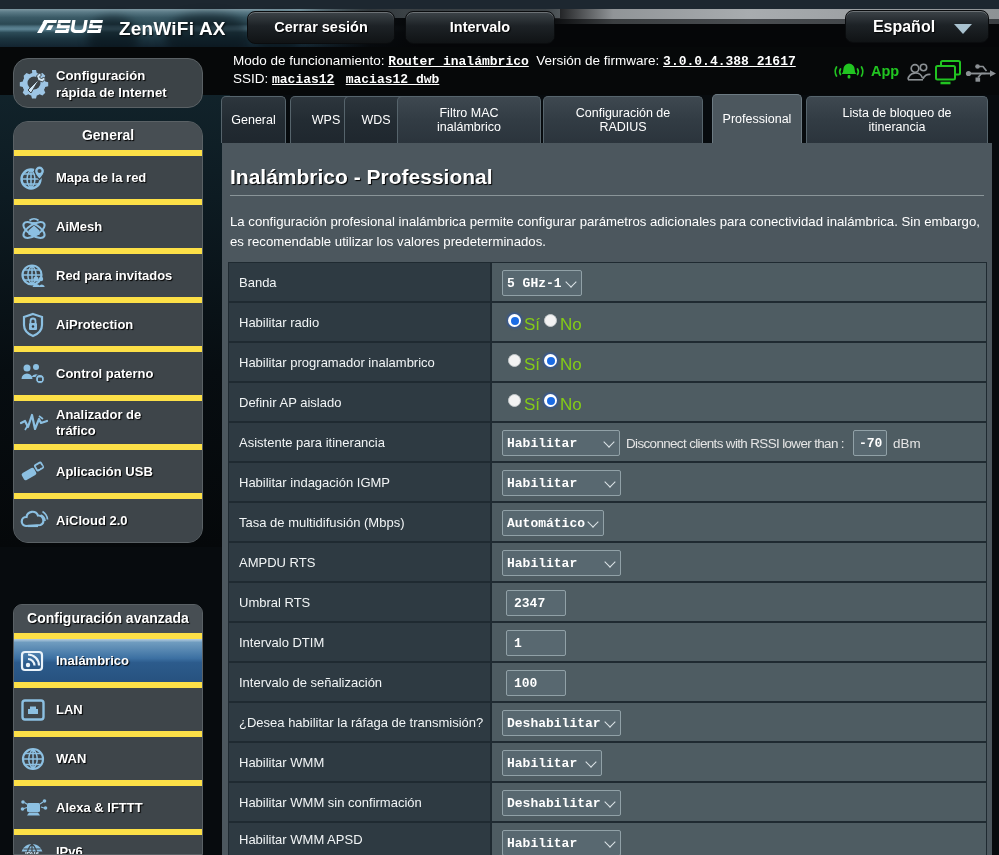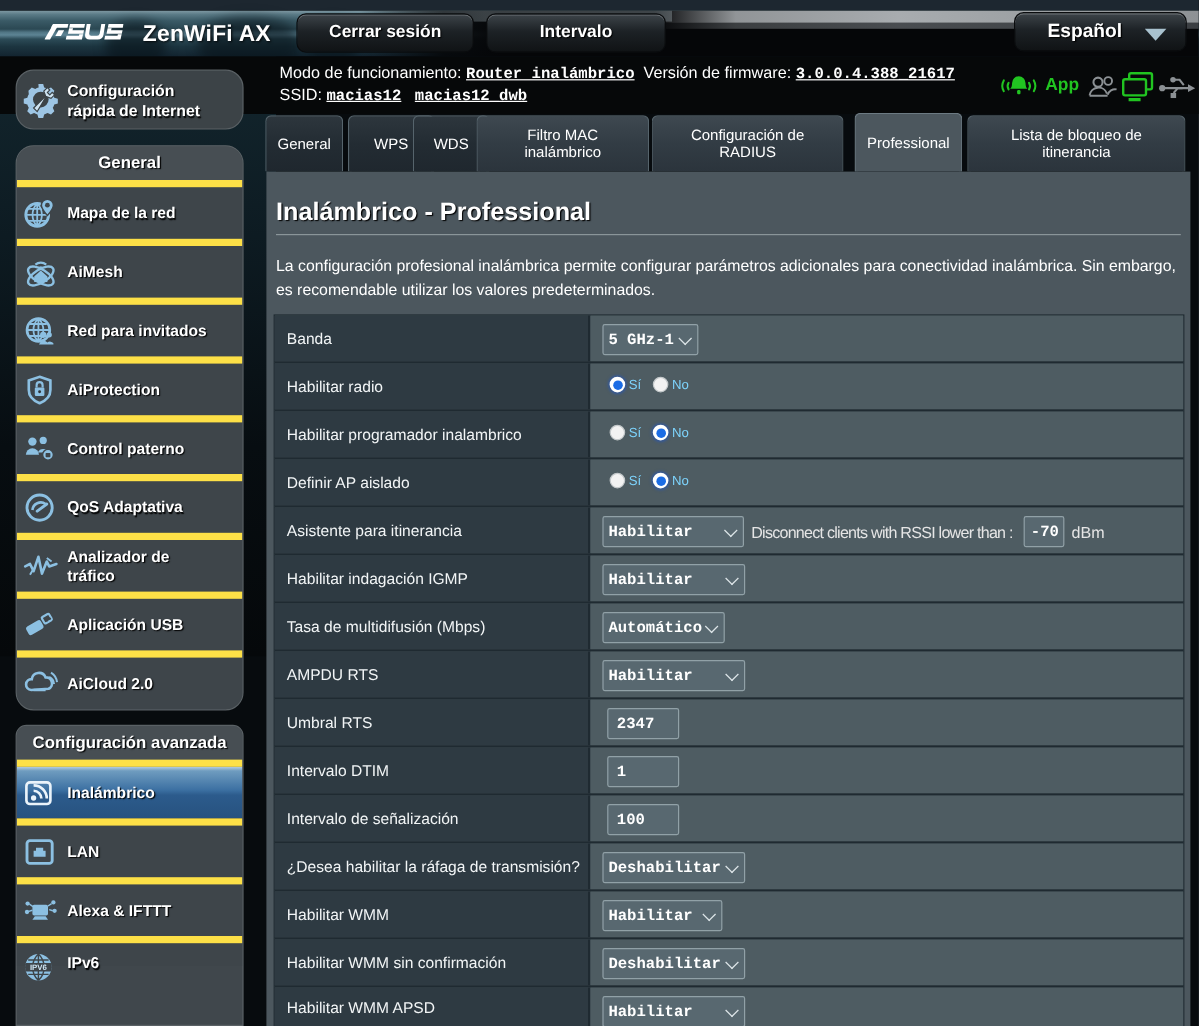--- a/index.html
+++ b/index.html
@@ -48,21 +48,21 @@
 .row:last-child{border-bottom:none}
 .lcell{width:263px;background:#2e3a42;border-right:2px solid #1f2a31;display:flex;align-items:center;padding-left:10px;font-size:13px;color:#f2f5f6}
 .vcell{position:relative;flex:1;background:#4e5c62}
 .sel{position:absolute;top:7px;left:10px;height:26px;background:#586870;border:1px solid #91a1a7;border-radius:2px;color:#fff;font-family:"Liberation Mono",monospace;font-size:13px;font-weight:bold;line-height:25px;padding-left:4px}
 .sel .ch{position:absolute;right:6px;top:7px;width:8px;height:8px;border-right:1.8px solid #dde5e8;border-bottom:1.8px solid #dde5e8;transform:rotate(45deg)}
 .inp{position:absolute;top:7px;left:14px;height:26px;background:#586870;border:1px solid #91a1a7;border-radius:2px;color:#fff;font-family:"Liberation Mono",monospace;font-size:13px;font-weight:bold;line-height:25px;padding-left:7px}
 .rad{position:absolute;top:11px;width:13px;height:13px;border-radius:50%}
 .rad.on{background:#fff;box-shadow:0 0 2px 1.5px rgba(35,85,190,.55)}
 .rad.on::after{content:"";position:absolute;left:2.5px;top:2.5px;width:8px;height:8px;border-radius:50%;background:#1b6ce5}
 .rad.off{background:#f2f2f2;border:1px solid #c3c8ca}
-.rlab{position:absolute;top:12px;font-size:11px;color:#7dd3fc}
+.rlab{position:absolute;top:12px;font-size:17px;color:#84cc16}
 .vtxt{position:absolute;top:13px;font-size:13.4px;color:#e5e5e5}
 </style></head>
 <body>
 <div id="bgglow" class="abs"></div>
 <div id="topstrip" class="abs"></div>
 <div id="banner" class="abs">
   <div class="sil" style="left:88px;top:8px;width:50px;height:42px"></div>
   <div class="sil" style="left:165px;top:5px;width:85px;height:46px"></div>
   <div class="sil" style="left:255px;top:8px;width:45px;height:38px"></div>
   <div class="dkright"></div>
@@ -178,28 +178,20 @@
         <circle cx="8" cy="9" r="3.5" fill="#8cc0e2"></circle>
         <path d="M2.5 20 a5.5 5.5 0 0 1 11 0z" fill="#8cc0e2"></path>
         <circle cx="17" cy="8" r="3" fill="#8cc0e2"></circle>
         <path d="M12.5 18 a5 5 0 0 1 9 0z" fill="#8cc0e2"></path>
         <circle cx="21" cy="20" r="4.5" fill="#8cc0e2" stroke="#3e454a" stroke-width="1.2"></circle>
         <rect x="19" y="18.5" width="4" height="3.5" rx=".6" fill="#3e454a"></rect>
       </svg>
       <div class="t">Control paterno</div>
     </div>
   <div class="mitem">
-      <svg width="28" height="28" viewBox="0 0 28 28">
-        <circle cx="14" cy="14" r="10.5" fill="none" stroke="#8cc0e2" stroke-width="2.4"></circle>
-        <path d="M8 16 a7 7 0 0 1 11-5" fill="none" stroke="#8cc0e2" stroke-width="2.2"></path>
-        <path d="M12 17 l8-6" stroke="#8cc0e2" stroke-width="2.4" stroke-linecap="round"></path>
-      </svg>
-      <div class="t">QoS Adaptativa</div>
-    </div>
-  <div class="mitem">
       <svg width="30" height="30" viewBox="0 0 30 30">
         <path d="M2 15 l4-2 3 6 4-12 3 14 4-10 2 4 6-2" fill="none" stroke="#8cc0e2" stroke-width="2.2" stroke-linejoin="round" stroke-linecap="round"></path>
         <path d="M6 22 l3-5M20 8 l4 3" stroke="#8cc0e2" stroke-width="1.6"></path>
       </svg>
       <div class="t">Analizador de<br>tráfico</div>
     </div>
   <div class="mitem">
       <svg width="30" height="30" viewBox="0 0 30 30">
         <rect x="3" y="13" width="14" height="8" rx="2" fill="#8cc0e2" transform="rotate(-30 10 17)"></rect>
         <rect x="16.5" y="6.5" width="7" height="6" rx="1" fill="none" stroke="#8cc0e2" stroke-width="1.8" transform="rotate(-30 20 9.5)"></rect>
@@ -226,20 +218,27 @@
         <path d="M9 12 a6.5 6.5 0 0 1 6.5 6.5M9 7.5 a11 11 0 0 1 11 11" fill="none" stroke="#eaf3fa" stroke-width="2.2"></path>
       </svg>
       <div class="t">Inalámbrico</div>
     </div>
   <div class="mitem">
       <svg width="28" height="28" viewBox="0 0 28 28">
         <rect x="3.5" y="4.5" width="21" height="19" rx="2.5" fill="none" stroke="#8cc0e2" stroke-width="2.4"></rect>
         <path d="M9 18 v-5 h2 v-2.5 h6 V13 h2 v5z" fill="#8cc0e2"></path>
       </svg>
       <div class="t">LAN</div>
+    </div>
+  <div class="mitem">
+      <svg width="28" height="28" viewBox="0 0 28 28">
+        <circle cx="14" cy="14" r="10" fill="none" stroke="#8cc0e2" stroke-width="2.2"></circle>
+        <path d="M4 14h20M14 4v20M6.5 8.5h15M6.5 19.5h15M14 4a14 14 0 0 1 0 20M14 4a14 14 0 0 0 0 20" fill="none" stroke="#8cc0e2" stroke-width="1.5"></path>
+      </svg>
+      <div class="t">WAN</div>
     </div>
   <div class="mitem">
       <svg width="30" height="30" viewBox="0 0 30 30">
         <rect x="8" y="10" width="13" height="9" rx="1.5" fill="#8cc0e2"></rect>
         <path d="M10 19.5 l-2 3 h13 l-2-3" fill="#8cc0e2"></path>
         <circle cx="4" cy="9" r="1.8" fill="#8cc0e2"></circle>
         <circle cx="3.5" cy="16" r="1.8" fill="#8cc0e2"></circle>
         <circle cx="25.5" cy="8" r="1.8" fill="#8cc0e2"></circle>
         <circle cx="26.5" cy="15" r="1.8" fill="#8cc0e2"></circle>
         <path d="M5.5 9.5 l3 2M5 15.5 l3-1M24 9 l-3 2M25 15 l-3-1" stroke="#8cc0e2" stroke-width="1.2"></path>

